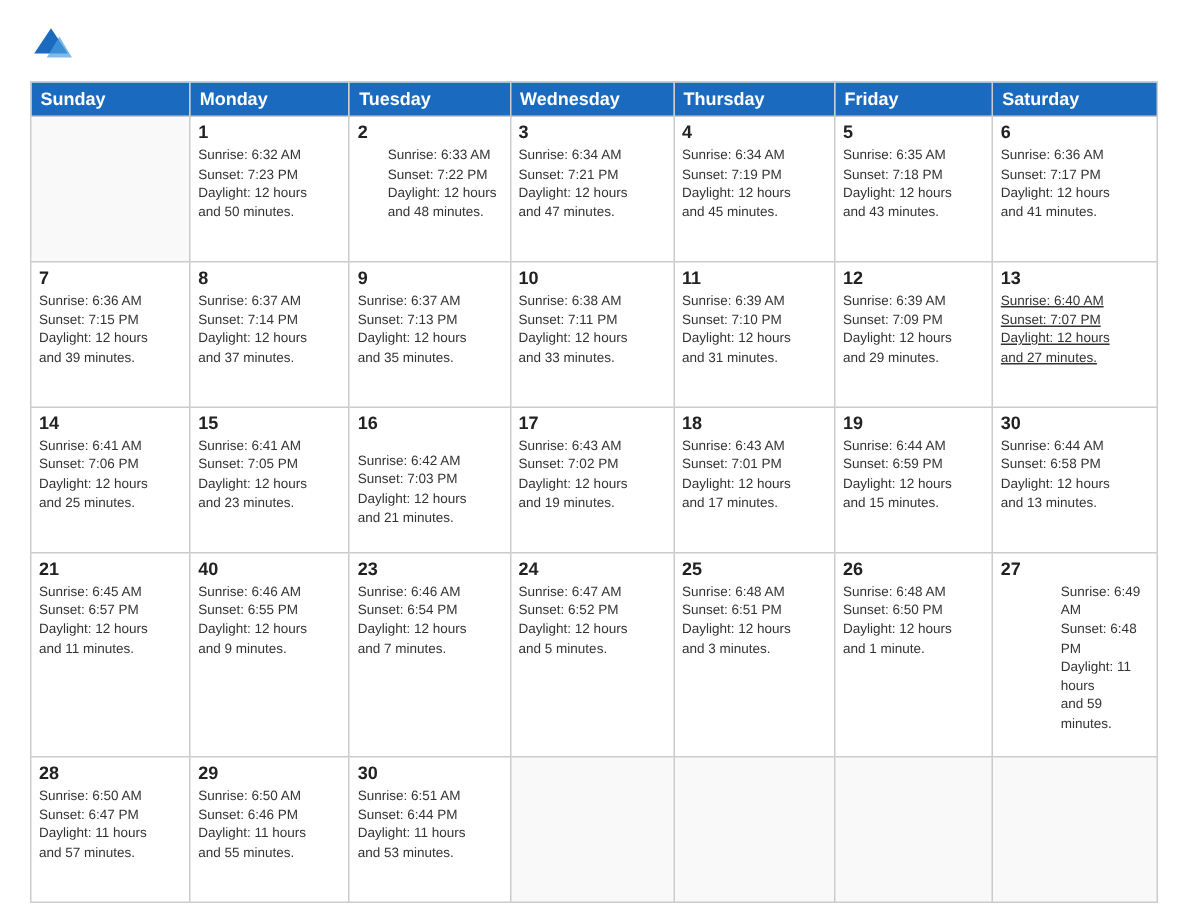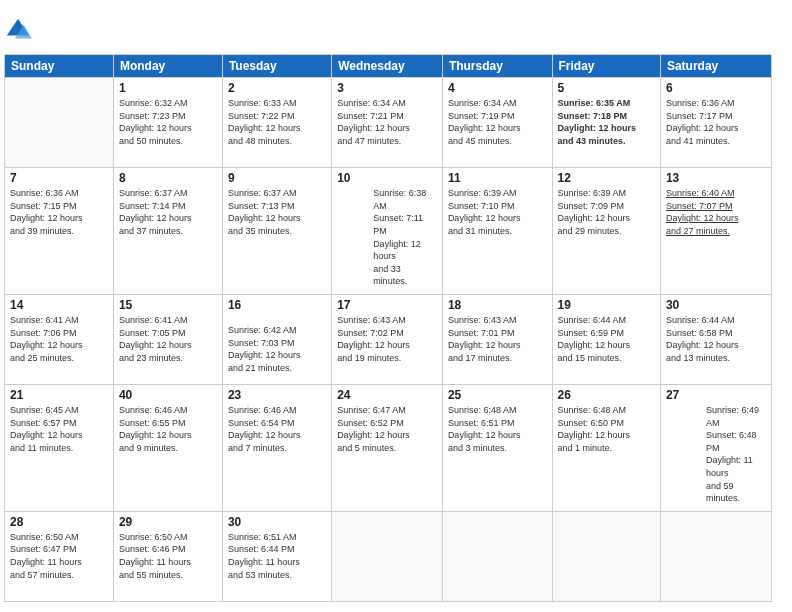--- a/index.html
+++ b/index.html
@@ -6,21 +6,21 @@
     body {
       width: 792px;
       height: 612px;
       font-family: Arial, sans-serif;
       background: #fff;
       overflow: hidden;
     }
     .page {
       width: 792px;
       height: 612px;
-      padding: 16px 20px 10px 4px;
+      padding: 16px 20px 10px 20px;
       display: flex;
       flex-direction: column;
     }
     .header {
       display: flex;
       justify-content: space-between;
       align-items: flex-start;
       margin-bottom: 10px;
     }
     .logo {
@@ -138,42 +138,42 @@
           <td class="empty"></td>
           <td>
             <span class="day-number">1</span>
             <div class="day-info" style="white-space: pre-line;">Sunrise: 6:32 AM
 Sunset: 7:23 PM
 Daylight: 12 hours
 and 50 minutes.</div>
           </td>
           <td>
             <span class="day-number">2</span>
-            <div class="day-info" style="white-space: pre-line;">Sunrise: 6:33 AM
+            <div class="day-info" style="white-space: pre-line; margin-left: 20px;">Sunrise: 6:33 AM
 Sunset: 7:22 PM
 Daylight: 12 hours
 and 48 minutes.</div>
           </td>
           <td>
             <span class="day-number">3</span>
             <div class="day-info" style="white-space: pre-line;">Sunrise: 6:34 AM
 Sunset: 7:21 PM
 Daylight: 12 hours
 and 47 minutes.</div>
           </td>
           <td>
             <span class="day-number">4</span>
             <div class="day-info" style="white-space: pre-line;">Sunrise: 6:34 AM
 Sunset: 7:19 PM
 Daylight: 12 hours
 and 45 minutes.</div>
           </td>
           <td>
             <span class="day-number">5</span>
-            <div class="day-info" style="white-space: pre-line; font-weight: bold;">Sunrise: 6:35 AM
+            <div class="day-info" style="white-space: pre-line;">Sunrise: 6:35 AM
 Sunset: 7:18 PM
 Daylight: 12 hours
 and 43 minutes.</div>
           </td>
           <td>
             <span class="day-number">6</span>
             <div class="day-info" style="white-space: pre-line;">Sunrise: 6:36 AM
 Sunset: 7:17 PM
 Daylight: 12 hours
 and 41 minutes.</div>
@@ -196,21 +196,21 @@
           </td>
           <td>
             <span class="day-number">9</span>
             <div class="day-info" style="white-space: pre-line;">Sunrise: 6:37 AM
 Sunset: 7:13 PM
 Daylight: 12 hours
 and 35 minutes.</div>
           </td>
           <td>
             <span class="day-number">10</span>
-            <div class="day-info" style="white-space: pre-line; margin-left: 36px;">Sunrise: 6:38 AM
+            <div class="day-info" style="white-space: pre-line;">Sunrise: 6:38 AM
 Sunset: 7:11 PM
 Daylight: 12 hours
 and 33 minutes.</div>
           </td>
           <td>
             <span class="day-number">11</span>
             <div class="day-info" style="white-space: pre-line;">Sunrise: 6:39 AM
 Sunset: 7:10 PM
 Daylight: 12 hours
 and 31 minutes.</div>

